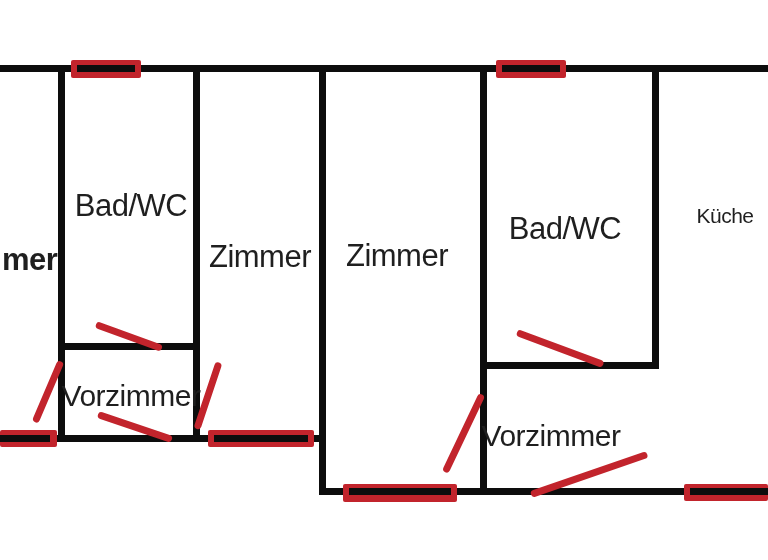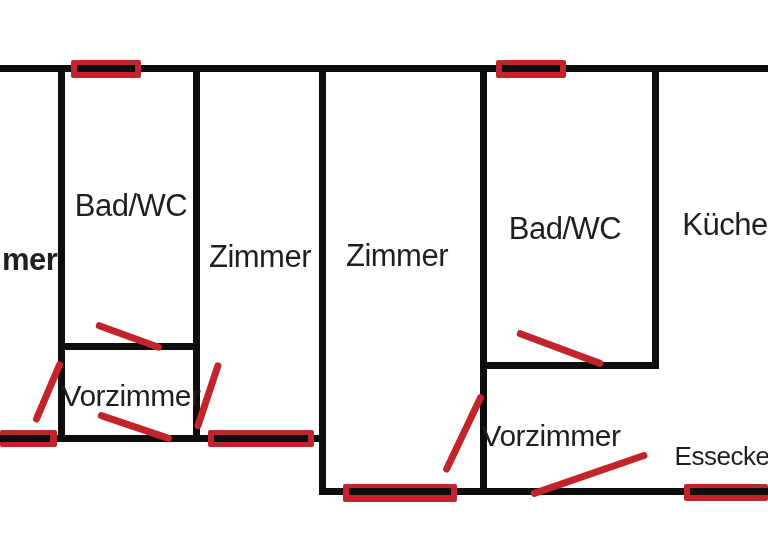--- a/index.html
+++ b/index.html
@@ -79,17 +79,16 @@
     <div class="swing" style="left: 98px; top: 410.5px; width: 78.1089px; background: rgb(194, 36, 44); transform: rotate(18.6669deg);"></div>
     <div class="swing" style="left: 219px; top: 358.5px; width: 69.5701px; background: rgb(194, 36, 44); transform: rotate(108.435deg);"></div>
     <div class="swing" style="left: 517px; top: 328.5px; width: 91.7606px; background: rgb(194, 36, 44); transform: rotate(20.4099deg);"></div>
     <div class="swing" style="left: 482px; top: 390.5px; width: 86.3308px; background: rgb(194, 36, 44); transform: rotate(115.378deg);"></div>
     <div class="swing" style="left: 531px; top: 490.5px; width: 122.703px; background: rgb(194, 36, 44); transform: rotate(-19.0256deg);"></div>
     <div class="room-label left-anchored" style="left: 2px; top: 259px; font-size: 31px; color: rgb(31, 31, 31);">mer</div>
     <div class="room-label" style="left: 131px; top: 205px; font-size: 31px; color: rgb(31, 31, 31);">Bad/WC</div>
     <div class="room-label" style="left: 260px; top: 256px; font-size: 31px; color: rgb(31, 31, 31);">Zimmer</div>
     <div class="room-label" style="left: 397px; top: 255px; font-size: 31px; color: rgb(31, 31, 31);">Zimmer</div>
     <div class="room-label" style="left: 565px; top: 228px; font-size: 31px; color: rgb(31, 31, 31);">Bad/WC</div>
-    <div class="room-label" style="left: 725px; top: 224px; font-size: 31px; color: rgb(31, 31, 31);">Küche</div>
+    <div class="room-label" style="left: 725px; top: 215px; font-size: 21px; color: rgb(31, 31, 31);">Küche</div>
     <div class="room-label" style="left: 131px; top: 396px; font-size: 30px; color: rgb(31, 31, 31);">Vorzimmer</div>
     <div class="room-label" style="left: 551px; top: 436px; font-size: 30px; color: rgb(31, 31, 31);">Vorzimmer</div>
-    <div class="room-label" style="left: 722px; top: 456px; font-size: 26px; color: rgb(31, 31, 31);">Essecke</div>
   </div>
 
 </body></html>

